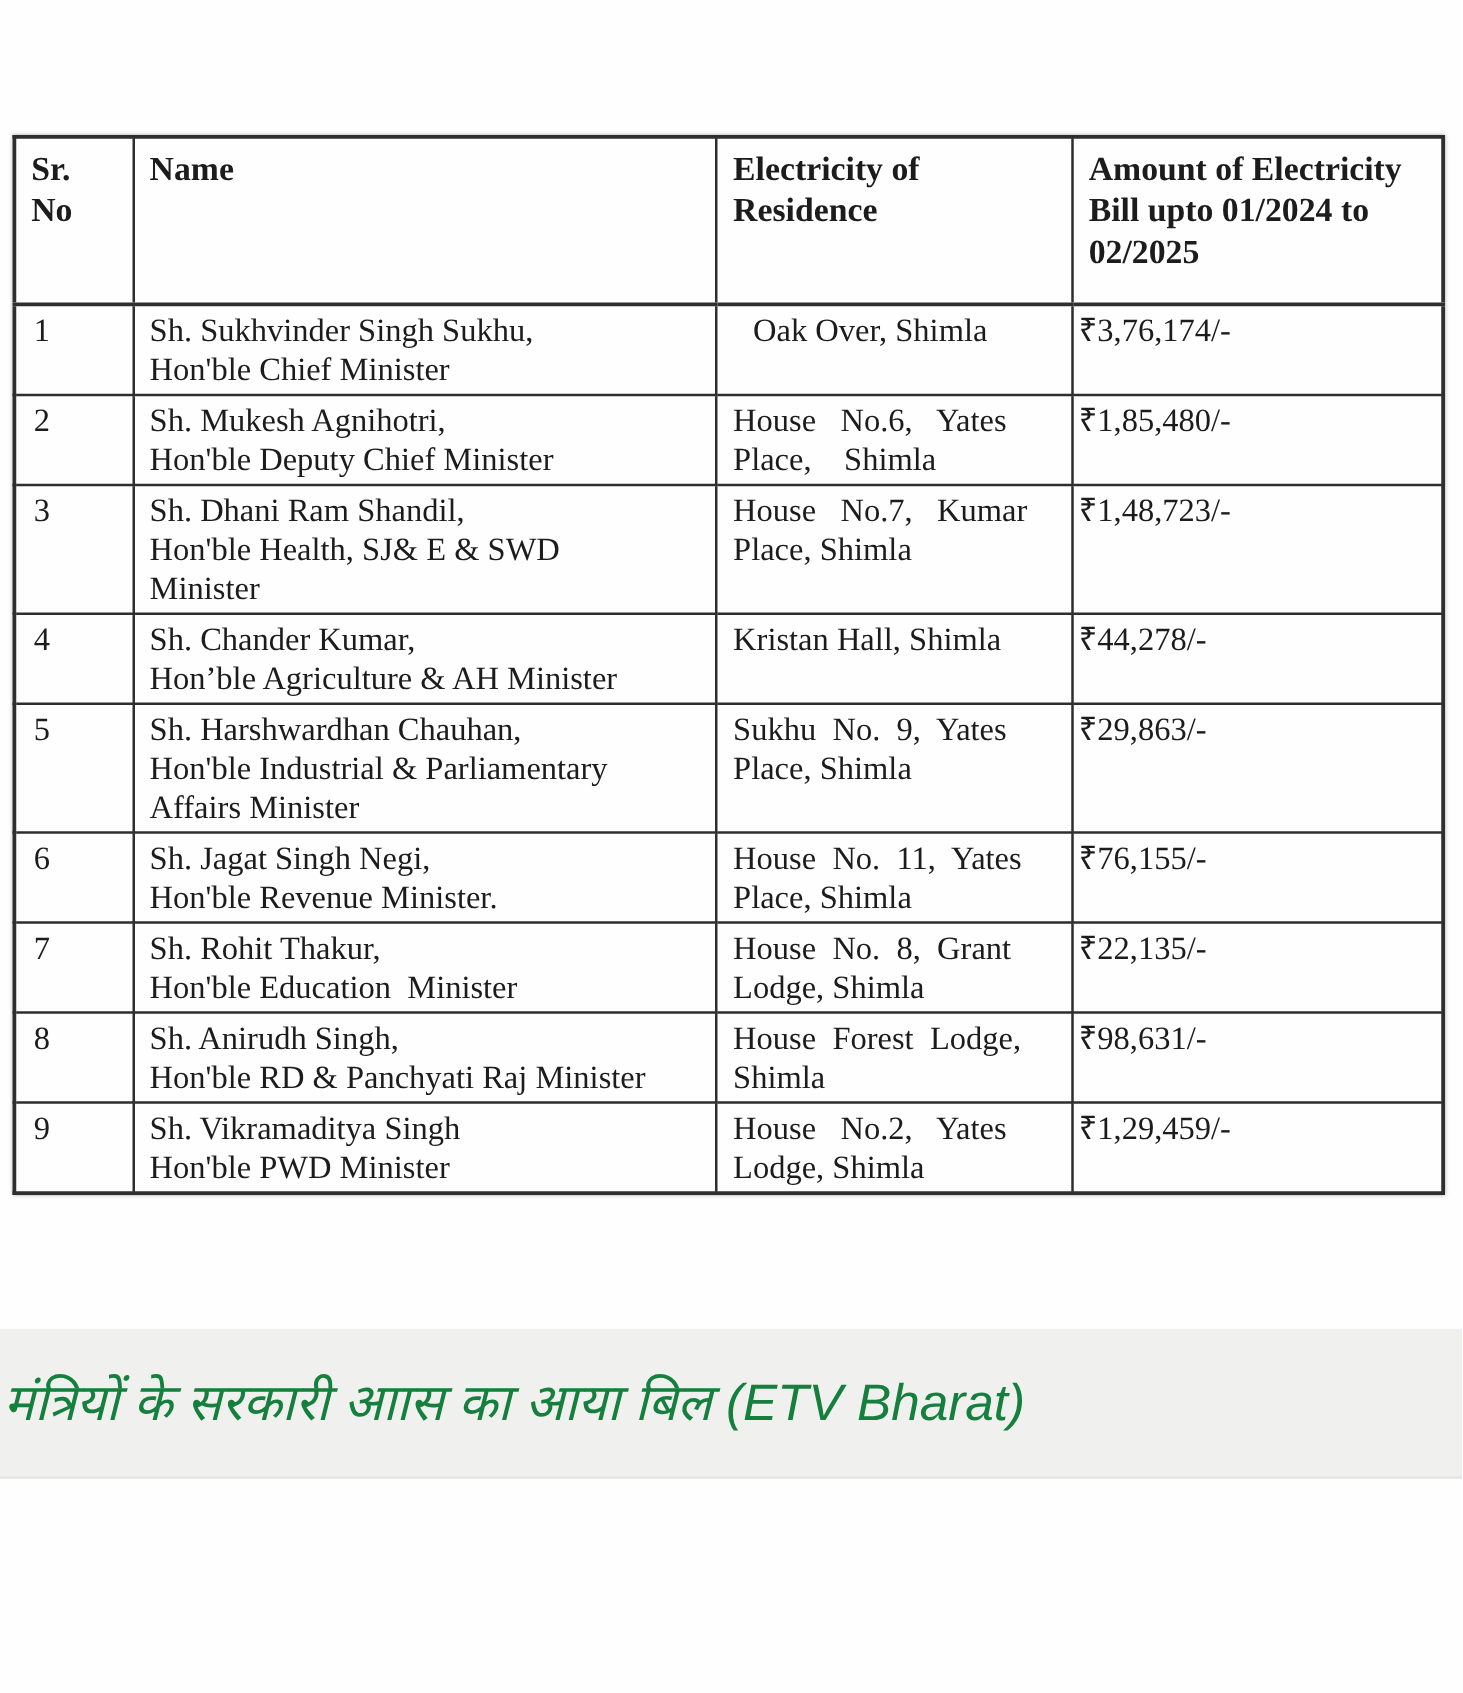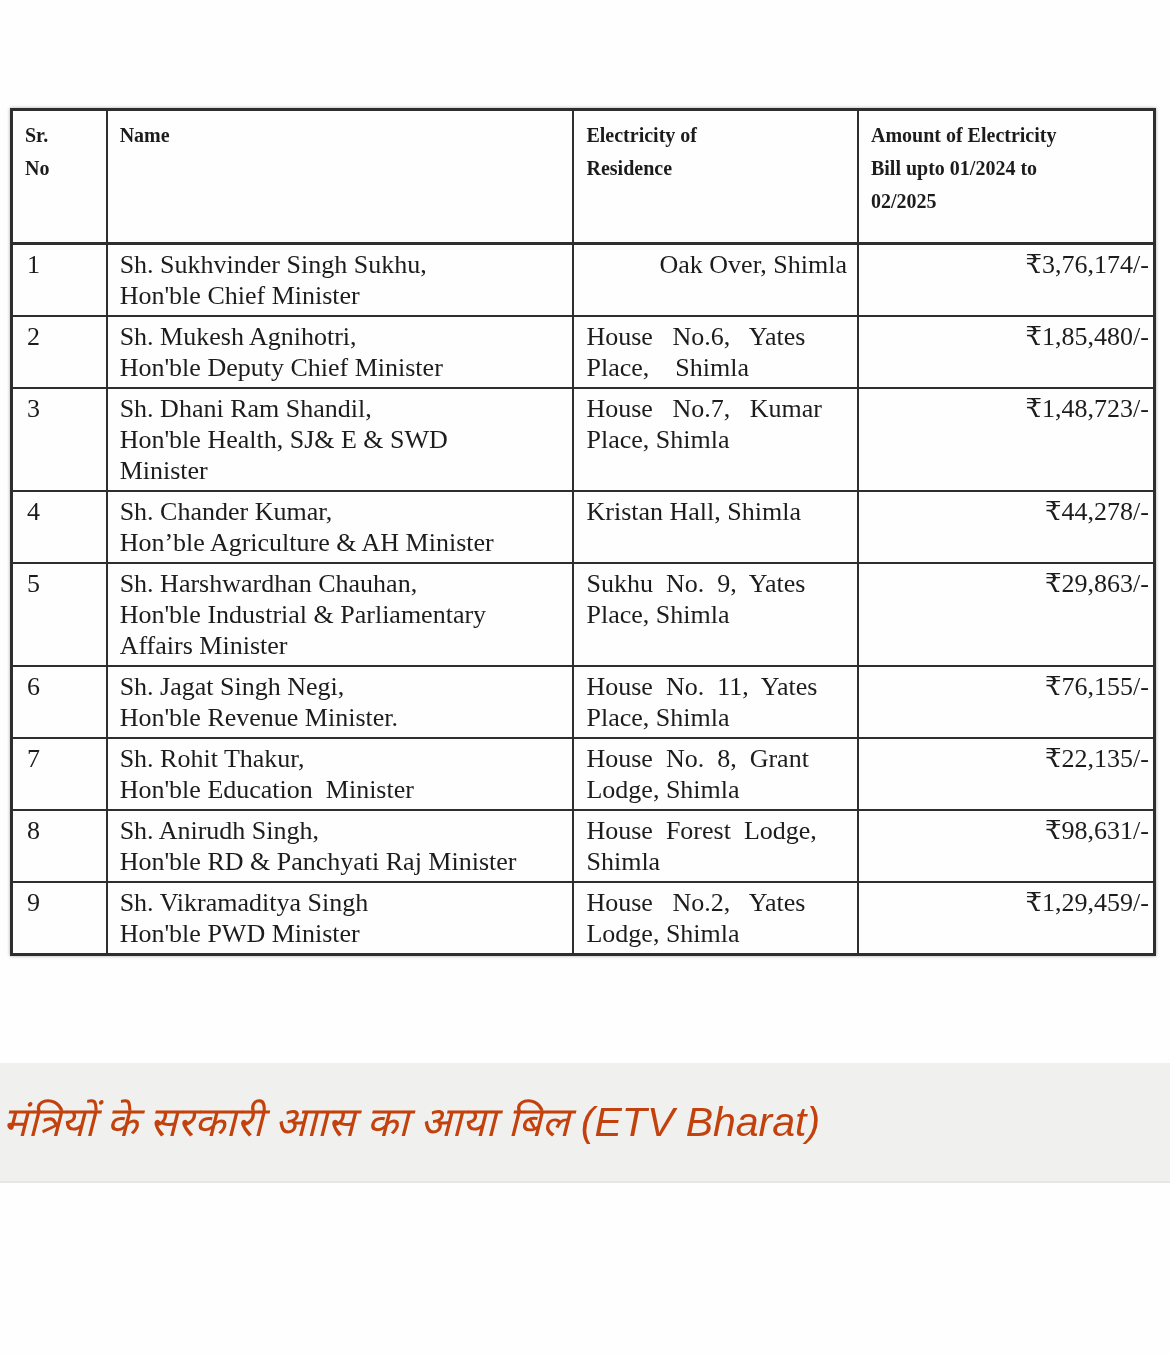--- a/index.html
+++ b/index.html
@@ -39,58 +39,59 @@
 
   .bill-table th, .bill-table td {
     vertical-align: top;
     font-size: 26px;
     line-height: 31px;
     white-space: pre-wrap;
     padding: 4px 10px 4px 12px;
     overflow: hidden;
   }
   .bill-table thead th {
-    font-size: 20px;
+    font-size: 27px;
     font-weight: bold;
     text-align: left;
     line-height: 33px;
     padding-top: 8px;
   }
   .bill-table thead tr { height: 134px; }
   .bill-table thead tr th { border-bottom-width: 3px; }
 
   .bill-table tbody tr { height: 68px; }
   .bill-table tr.total-row { height: 60px; }
 
   .bill-table td.sr-cell  { padding-left: 14px; }
   .bill-table td.amt-cell {
-    text-align: right;
+    text-align: left;
     padding-left: 4px;
     padding-right: 4px;
+    font-family: Liberation Serif, serif;
   }
-  .bill-table td.res-cell.res-center { text-align: right; padding-left: 28px; }
+  .bill-table td.res-cell.res-center { text-align: left; padding-left: 28px; }
   .bill-table .bold { font-weight: bold; }
 
   .caption-band {
     position: absolute;
     left: 0;
     top: 1063px;
     width: 1170px;
     height: 118px;
     background: #f0f0ef;
     border-bottom: 2px solid #e6e6e5;
     display: flex;
     align-items: center;
   }
   .caption-text {
     font-family: "Liberation Sans", "DejaVu Sans", sans-serif;
     font-style: italic;
     font-size: 41px;
     line-height: 50px;
-    color: #c2410c;
+    color: #15803d;
     padding-left: 3px;
     white-space: nowrap;
   }
 </style>
 </head>
 <body>
 
 <div class="page">
 
   <table class="bill-table">

